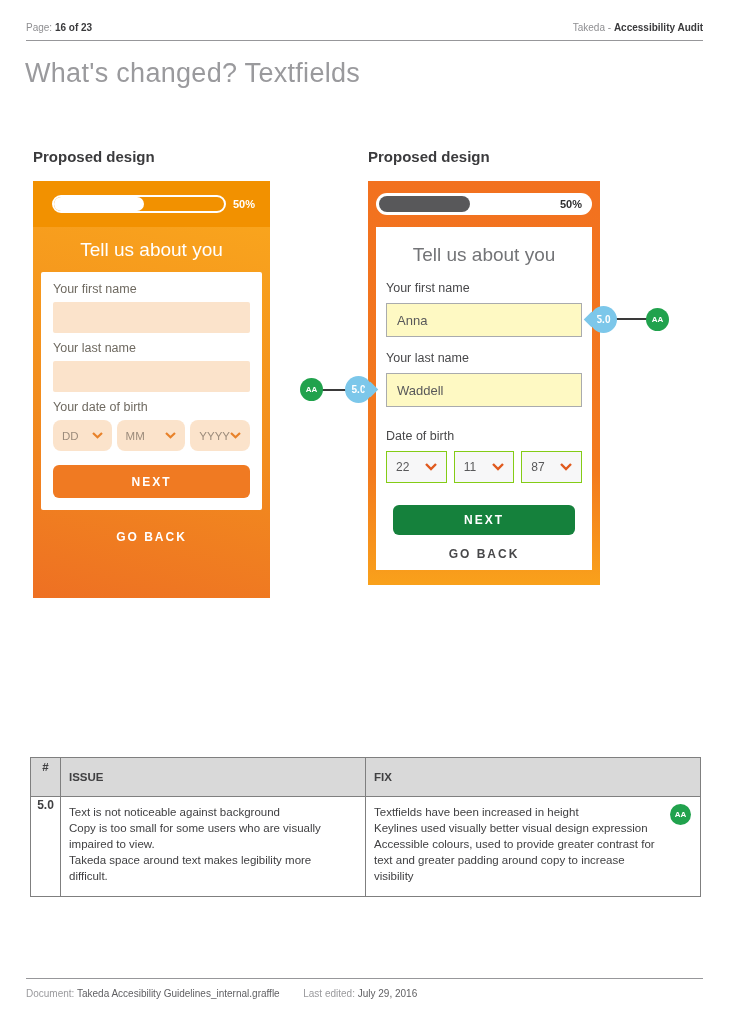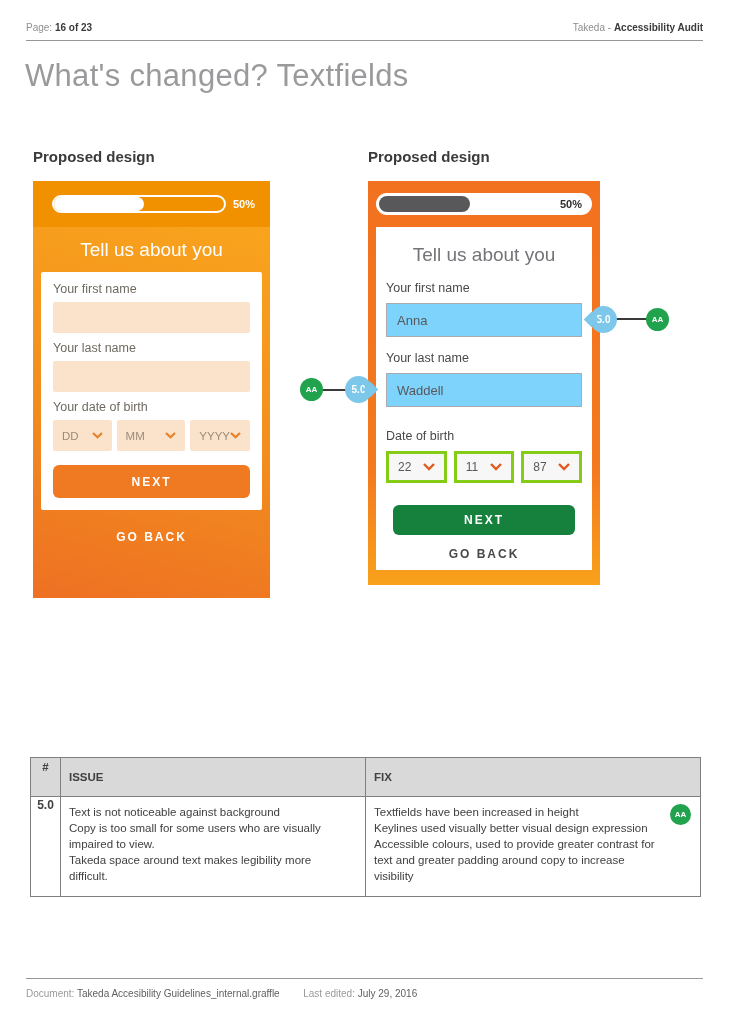--- a/index.html
+++ b/index.html
@@ -6,63 +6,63 @@
   .page{position:relative;width:729px;height:1024px;background:#fff;overflow:hidden;
         font-family:"Liberation Sans",sans-serif;color:#3a3a3c;}
 
   
   .top-header{position:absolute;left:26px;right:26px;top:22px;height:18px;
               display:flex;justify-content:space-between;font-size:10px;color:#8f8f92;}
   .top-header b{color:#3a3a3c;font-weight:bold;}
   .header-rule{position:absolute;left:26px;right:26px;top:40px;border-top:1px solid #97979a;}
 
   
-  .page-heading{position:absolute;left:25px;top:58px;font-size:31px;font-weight:400;
+  .page-heading{position:absolute;left:25px;top:58px;font-size:27px;font-weight:400;
                 color:#9a9a9d;letter-spacing:.3px;}
 
   
   .section-label{position:absolute;top:148px;font-size:15px;font-weight:bold;color:#3b3b3d;}
   .section-label.cur{left:33px;}
   .section-label.pro{left:368px;}
 
   
   .mock-cur{position:absolute;left:33px;top:181px;width:237px;height:417px;}
   .cur-top{height:46px;background:#f29100;display:flex;align-items:center;padding-left:19px;box-sizing:border-box;}
   .cur-pill{width:170px;height:14px;border:2px solid #fff;border-radius:9px;position:relative;}
   .cur-pill-fill{position:absolute;left:0;top:0;bottom:0;width:53%;background:#fff;border-radius:7px;}
   .cur-pct{margin-left:7px;color:#fff;font-weight:bold;font-size:11px;}
   .cur-body{height:371px;background:linear-gradient(195deg,#f9a41d 0%,#f28c1e 55%,#ee7023 100%);box-sizing:border-box;}
   .cur-title{padding-top:12px;text-align:center;color:#fff;font-size:19px;}
   .cur-card{margin:11px 8px 0;background:#fff;border-radius:2px;padding:10px 12px 12px;}
   .cur-label{display:block;font-size:12.5px;color:#6f6a61;margin:0 0 6px;}
   .cur-label.mt{margin-top:8px;}
   .cur-input{height:31px;background:#fbe3cb;border-radius:2px;}
   .dob-row{display:flex;gap:5px;}
-  .cur-select{flex:1;height:31px;background:#fbe3cb;border-radius:2px;display:flex;align-items:center;
+  .cur-select{flex:1;height:31px;background:#fbe3cb;border-radius:8px;display:flex;align-items:center;
               justify-content:space-between;padding:0 9px;color:#9c8c7c;font-size:11.5px;box-sizing:border-box;}
   .cur-select.wide{flex:1.25;}
   .cur-next{margin-top:14px;height:33px;background:#f07a22;border-radius:6px;color:#fff;font-weight:bold;
             font-size:12px;letter-spacing:2px;display:flex;align-items:center;justify-content:center;}
   .cur-back{margin-top:20px;text-align:center;color:#fff;font-weight:bold;font-size:12px;letter-spacing:2px;}
 
   
   .mock-pro{position:absolute;left:368px;top:181px;width:232px;height:404px;
             background:linear-gradient(180deg,#f2711f 0%,#f37a1e 72%,#f9a11b 100%);}
   .pro-top{height:46px;display:flex;align-items:center;padding:0 8px;box-sizing:border-box;}
   .pro-pill{flex:1;height:22px;background:#fff;border-radius:11px;position:relative;display:flex;align-items:center;}
   .pro-pill-fill{position:absolute;left:3px;top:3px;bottom:3px;width:42%;background:#58585a;border-radius:8px;}
   .pro-pct{position:absolute;right:10px;color:#2f2f31;font-weight:bold;font-size:11px;}
   .pro-card{margin:0 8px;background:#fff;height:343px;padding:16px 10px 0;box-sizing:border-box;}
   .pro-title{margin:0;text-align:center;color:#737477;font-size:19px;font-weight:400;line-height:24px;}
   .pro-label{display:block;color:#48484a;font-size:12.5px;margin:14px 0 7px;line-height:15px;}
   .pro-label.big{margin-top:22px;}
-  .pro-input{height:32px;background:#7dd3fc;border:1px solid #a9abae;display:flex;align-items:center;
+  .pro-input{height:32px;background:#fef9c3;border:1px solid #a9abae;display:flex;align-items:center;
              padding:0 10px;color:#58585a;font-size:13px;}
   .pro-dob-row{display:flex;gap:7px;}
-  .pro-select{flex:1;height:32px;background:#f7f7f8;border:3px solid #84cc16;display:flex;align-items:center;
+  .pro-select{flex:1;height:32px;background:#f7f7f8;border:1px solid #84cc16;display:flex;align-items:center;
               justify-content:space-between;padding:0 9px;color:#58585a;font-size:12px;box-sizing:border-box;}
   .pro-next{margin:22px 7px 0;height:30px;background:#15813c;border-radius:6px;color:#fff;font-weight:bold;
             font-size:12px;letter-spacing:2px;display:flex;align-items:center;justify-content:center;}
   .pro-back{margin-top:12px;text-align:center;color:#48484a;font-weight:bold;font-size:12px;letter-spacing:2px;}
 
   
   .balloon{position:absolute;width:27px;height:27px;border-radius:50%;background:#7cc7ea;color:#fff;
            font-weight:bold;font-size:10px;display:flex;align-items:center;justify-content:center;z-index:3;}
   .balloon::before{content:"";position:absolute;width:11px;height:11px;background:#7cc7ea;transform:rotate(45deg);}
   .balloon.tip-left::before{left:-4px;top:8px;}

